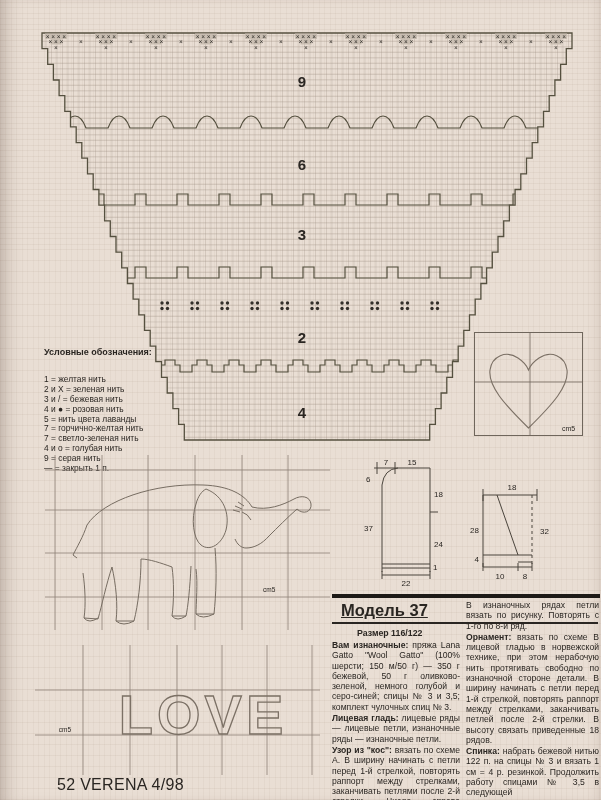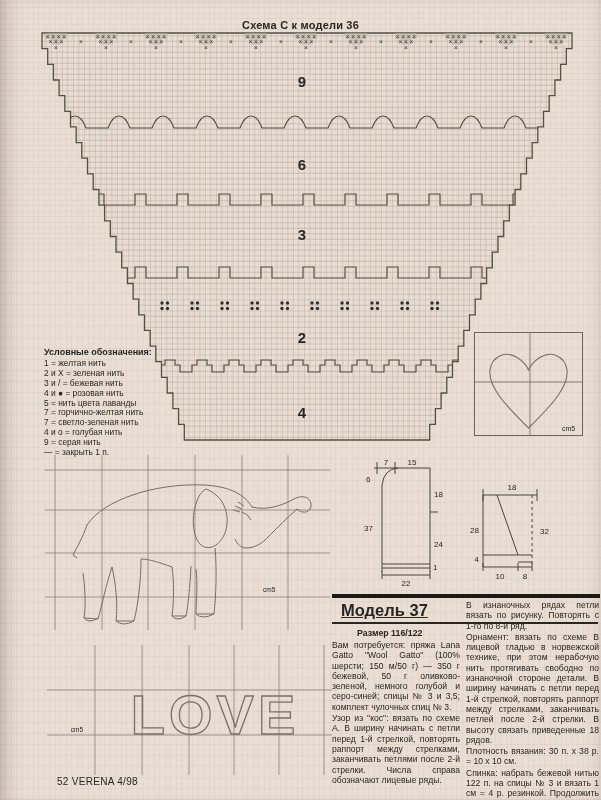--- a/index.html
+++ b/index.html
@@ -9,39 +9,38 @@
     background-color:#e9ded4;
     background-image:
       repeating-linear-gradient(0deg, rgba(158,138,118,0.10) 0 0.6px, transparent 0.6px 5.5px),
       repeating-linear-gradient(90deg, rgba(158,138,118,0.08) 0 0.6px, transparent 0.6px 5.5px);
     box-shadow: inset 16px 0 20px -14px rgba(90,70,60,.40), inset -10px 0 14px -10px rgba(120,95,80,.22);
     color:#2a2622;
   }
   .abs{position:absolute;}
   .chart-title{top:19px;left:0;width:601px;text-align:center;font-size:11px;font-weight:bold;letter-spacing:.2px;}
   .legend{top:348px;left:44px;width:150px;font-size:8.4px;line-height:9.9px;}
-  .legend .lt{font-weight:bold;font-size:9px;margin-bottom:1px;}
+  .legend .lt{font-weight:bold;font-size:9px;margin-bottom:17px;}
   .black-bar{top:594px;left:332px;width:268px;height:4px;background:#1d1a16;}
   .m-head{top:601px;left:341px;width:268px;font-size:16.5px;font-weight:bold;text-decoration:underline;}
   .m-rule{top:622px;left:332px;width:266px;height:1.5px;background:#2a2622;}
   .col{font-size:8.6px;line-height:10.3px;text-align:justify;}
   .col p{margin:0 0 1px 0;}
-  .col b{font-weight:normal;}
+  .col b{font-weight:bold;}
   .size-line{top:628px;left:332px;width:128px;font-size:8.8px;font-weight:bold;padding-left:25px;}
   .lcol{top:640px;left:332px;width:128px;}
   .rcol{top:600px;left:466px;width:133px;}
-  .footer{top:776px;left:57px;font-size:10px;letter-spacing:.3px;}
+  .footer{top:776px;left:57px;font-size:16px;letter-spacing:.3px;}
   svg text{font-family:"Liberation Sans",sans-serif;}
 </style>
 </head>
 <body>
 
 <div class="page">
 
-  <div class="abs chart-title">Схема С к модели 36</div>
 
   <div class="abs" style="top:30px;left:40px;width:535px;height:415px;">
     <svg id="chart-svg" width="535" height="415" viewBox="0 0 535 415">
       <defs id="chart-defs">
         <pattern id="gridpat" width="5.5" height="5.5" patternUnits="userSpaceOnUse">
           <path d="M5.5 0H0V5.5" fill="none" stroke="#9a8d80" stroke-width="0.55"></path>
         </pattern>
       <clipPath id="chartclip">
             <polygon points="2.0,3.0 2.0,18.7 7.7,18.7 7.7,34.3 13.4,34.3 13.4,50.0 19.1,50.0 19.1,65.6 24.8,65.6 24.8,81.3 30.5,81.3 30.5,96.9 36.2,96.9 36.2,112.6 41.8,112.6 41.8,128.2 47.5,128.2 47.5,143.9 53.2,143.9 53.2,159.5 58.9,159.5 58.9,175.2 64.6,175.2 64.6,190.8 70.3,190.8 70.3,206.5 76.0,206.5 76.0,222.2 81.7,222.2 81.7,237.8 87.4,237.8 87.4,253.5 93.1,253.5 93.1,269.1 98.8,269.1 98.8,284.8 104.5,284.8 104.5,300.4 110.2,300.4 110.2,316.1 115.8,316.1 115.8,331.7 121.5,331.7 121.5,347.4 127.2,347.4 127.2,363.0 132.9,363.0 132.9,378.7 138.6,378.7 138.6,394.3 144.3,394.3 144.3,410.0 150.0,410.0 384.0,410.0 389.7,410.0 389.7,394.3 395.4,394.3 395.4,378.7 401.1,378.7 401.1,363.0 406.8,363.0 406.8,347.4 412.5,347.4 412.5,331.7 418.2,331.7 418.2,316.1 423.8,316.1 423.8,300.4 429.5,300.4 429.5,284.8 435.2,284.8 435.2,269.1 440.9,269.1 440.9,253.5 446.6,253.5 446.6,237.8 452.3,237.8 452.3,222.2 458.0,222.2 458.0,206.5 463.7,206.5 463.7,190.8 469.4,190.8 469.4,175.2 475.1,175.2 475.1,159.5 480.8,159.5 480.8,143.9 486.5,143.9 486.5,128.2 492.2,128.2 492.2,112.6 497.8,112.6 497.8,96.9 503.5,96.9 503.5,81.3 509.2,81.3 509.2,65.6 514.9,65.6 514.9,50.0 520.6,50.0 520.6,34.3 526.3,34.3 526.3,18.7 532.0,18.7 532.0,3.0"></polygon>
           </clipPath>
@@ -321,32 +320,32 @@
       </g>
     </svg>
   </div>
 
   <div class="abs black-bar"></div>
   <div class="abs m-head">Модель 37</div>
   <div class="abs m-rule"></div>
   <div class="abs size-line">Размер 116/122</div>
 
   <div class="abs col lcol">
-    <p><b>Вам потребуется:</b> <span>пряжа Lana Gatto "Wool Gatto" (100% шерсти; 150 м/50 г) — 350 г бежевой, 50 г оливково-зеленой, немного голубой и серо-синей; спицы № 3 и 3,5; комплект чулочных спиц № 3.</span></p>
+    <p><b>Вам изнаночные:</b> <span>пряжа Lana Gatto "Wool Gatto" (100% шерсти; 150 м/50 г) — 350 г бежевой, 50 г оливково-зеленой, немного голубой и серо-синей; спицы № 3 и 3,5; комплект чулочных спиц № 3.</span></p>
+    <p><b>Лицевая гладь:</b> <span>лицевые ряды — лицевые петли, изнаночные ряды — изнаночные петли.</span></p>
     <p><b>Узор из "кос":</b> <span>вязать по схеме A. В ширину начинать с петли перед 1-й стрелкой, повторять раппорт между стрелками, заканчивать петлями после 2-й стрелки. Числа справа обозначают лицевые ряды.</span></p>
   </div>
 
   <div class="abs col rcol">
     <p><span>В изнаночных рядах петли вязать по рисунку. Повторять с 1-го по 8-й ряд.</span></p>
     <p><b>Орнамент:</b> <span>вязать по схеме B лицевой гладью в норвежской технике, при этом нерабочую нить протягивать свободно по изнаночной стороне детали. В ширину начинать с петли перед 1-й стрелкой, повторять раппорт между стрелками, заканчивать петлей после 2-й стрелки. В высоту связать приведенные 18 рядов.</span></p>
-    <p><b>Плотность вязания:</b> <span>30 п. x 38 р. = 10 x 10 см.</span></p>
     <p><b>Спинка:</b> <span>набрать бежевой нитью 122 п. на спицы № 3 и вязать 1 см = 4 р. резинкой. Продолжить работу спицами № 3,5 в следующей последовательности: 4 р. лиц. глади, 4 р. узора из "кос", 4 р. лиц. глади,</span></p>
   </div>
 
-  <div class="abs" style="top:645px;left:47px;width:285px;height:130px;">
+  <div class="abs" style="top:645px;left:35px;width:285px;height:130px;">
     <svg width="285" height="130" viewBox="0 0 285 130">
       <g stroke="#8d8176" stroke-width="0.8">
         <line x1="48" y1="0" x2="48" y2="130"></line>
           <line x1="95" y1="0" x2="95" y2="130"></line>
         <line x1="142" y1="0" x2="142" y2="130"></line>
           <line x1="187" y1="0" x2="187" y2="130"></line>
         <line x1="232" y1="0" x2="232" y2="130"></line>
           <line x1="277" y1="0" x2="277" y2="130"></line>
         <line x1="0" y1="45" x2="285" y2="45"></line>
           <line x1="0" y1="90" x2="285" y2="90"></line>

